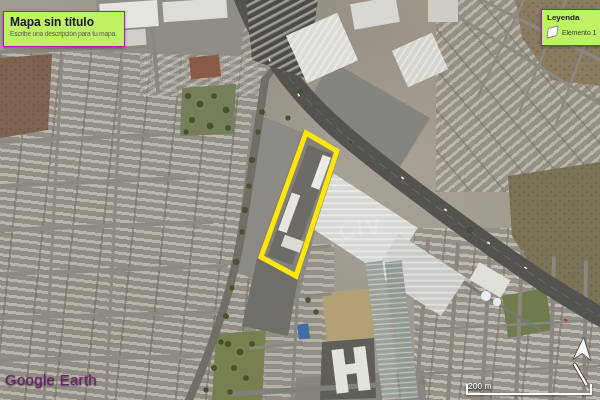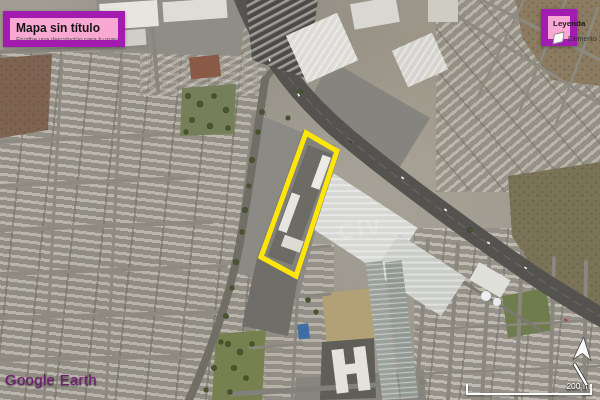--- a/index.html
+++ b/index.html
@@ -26,37 +26,37 @@
       repeating-linear-gradient(50deg, rgba(84,81,74,.45) 0 2px, transparent 2px 26px),
       repeating-linear-gradient(140deg,#ccc9c0 0 3px,#8f8b82 3px 8px);}
   .res-bottomright{left:414px;top:228px;width:186px;height:172px;opacity:.62;
     background:
       repeating-linear-gradient(96deg, rgba(82,80,74,.5) 0 2px, transparent 2px 31px),
       repeating-linear-gradient(186deg,#d0cdc4 0 3px,#8f8b82 3px 8px);}
   .res-centerbottom{left:256px;top:244px;width:78px;height:156px;opacity:.55;
     background:repeating-linear-gradient(183deg,#ccc9c0 0 3px,#8c887f 3px 8px);}
   #mapsvg{position:absolute;inset:0;}
   
-  .card{position:absolute;background:#f9a8d4;border:7px solid #a21caf;
+  .card{position:absolute;background:#bef264;border:1px solid #a21caf;
         box-shadow:0 1px 3px rgba(0,0,0,.35);box-sizing:border-box;}
   #title-card{left:3px;top:11px;width:122px;height:36px;padding:3px 6px;overflow:hidden;}
   #title-card h1{margin:0;font-size:12px;line-height:14px;color:#141414;white-space:nowrap;}
   #title-card p{margin:1px 0 0;font-size:6.8px;letter-spacing:-.25px;color:#5a5a5a;white-space:nowrap;}
-  #legend-card{left:541px;top:9px;width:36px;height:37px;padding:3px 0 0 5px;}
+  #legend-card{left:541px;top:9px;width:60px;height:37px;padding:3px 0 0 5px;}
   #legend-card h2{margin:0;font-size:8px;line-height:10px;color:#1a1a1a;}
   .legend-row{display:flex;align-items:center;gap:4px;margin-top:4px;cursor:pointer;}
   .poly-swatch{width:9px;height:8px;border:1px solid #8a8a8a;background:#fff;
                transform:rotate(-14deg) skewX(-22deg);border-radius:1px;flex:0 0 auto;}
   .legend-row span.lbl{font-size:6.8px;color:#333;white-space:nowrap;}
   #ge-logo{position:absolute;left:5px;top:371px;font-size:15px;color:#701a75;
            letter-spacing:.3px;text-shadow:0 1px 2px rgba(0,0,0,.65);white-space:nowrap;}
   #scalebar{position:absolute;left:466px;top:384px;width:126px;height:11px;
             border-left:2px solid #fff;border-right:2px solid #fff;border-bottom:2px solid #fff;
             box-sizing:border-box;filter:drop-shadow(0 1px 1px rgba(0,0,0,.5));}
-  #scalebar .lbl{position:absolute;left:0;right:0;top:-3px;text-align:right;
+  #scalebar .lbl{position:absolute;left:0;right:0;top:-3px;text-align:left;
                  font-size:8.5px;color:#fff;text-shadow:0 1px 2px rgba(0,0,0,.8);}
   #compass{position:absolute;left:570px;top:334px;width:24px;height:52px;cursor:pointer;}
 </style>
 </head>
 <body>
 
 <div id="stage">
   <div id="map-canvas" style="position:absolute;inset:0;">
     <div id="base"></div>
     <div class="patch res-left"></div>

